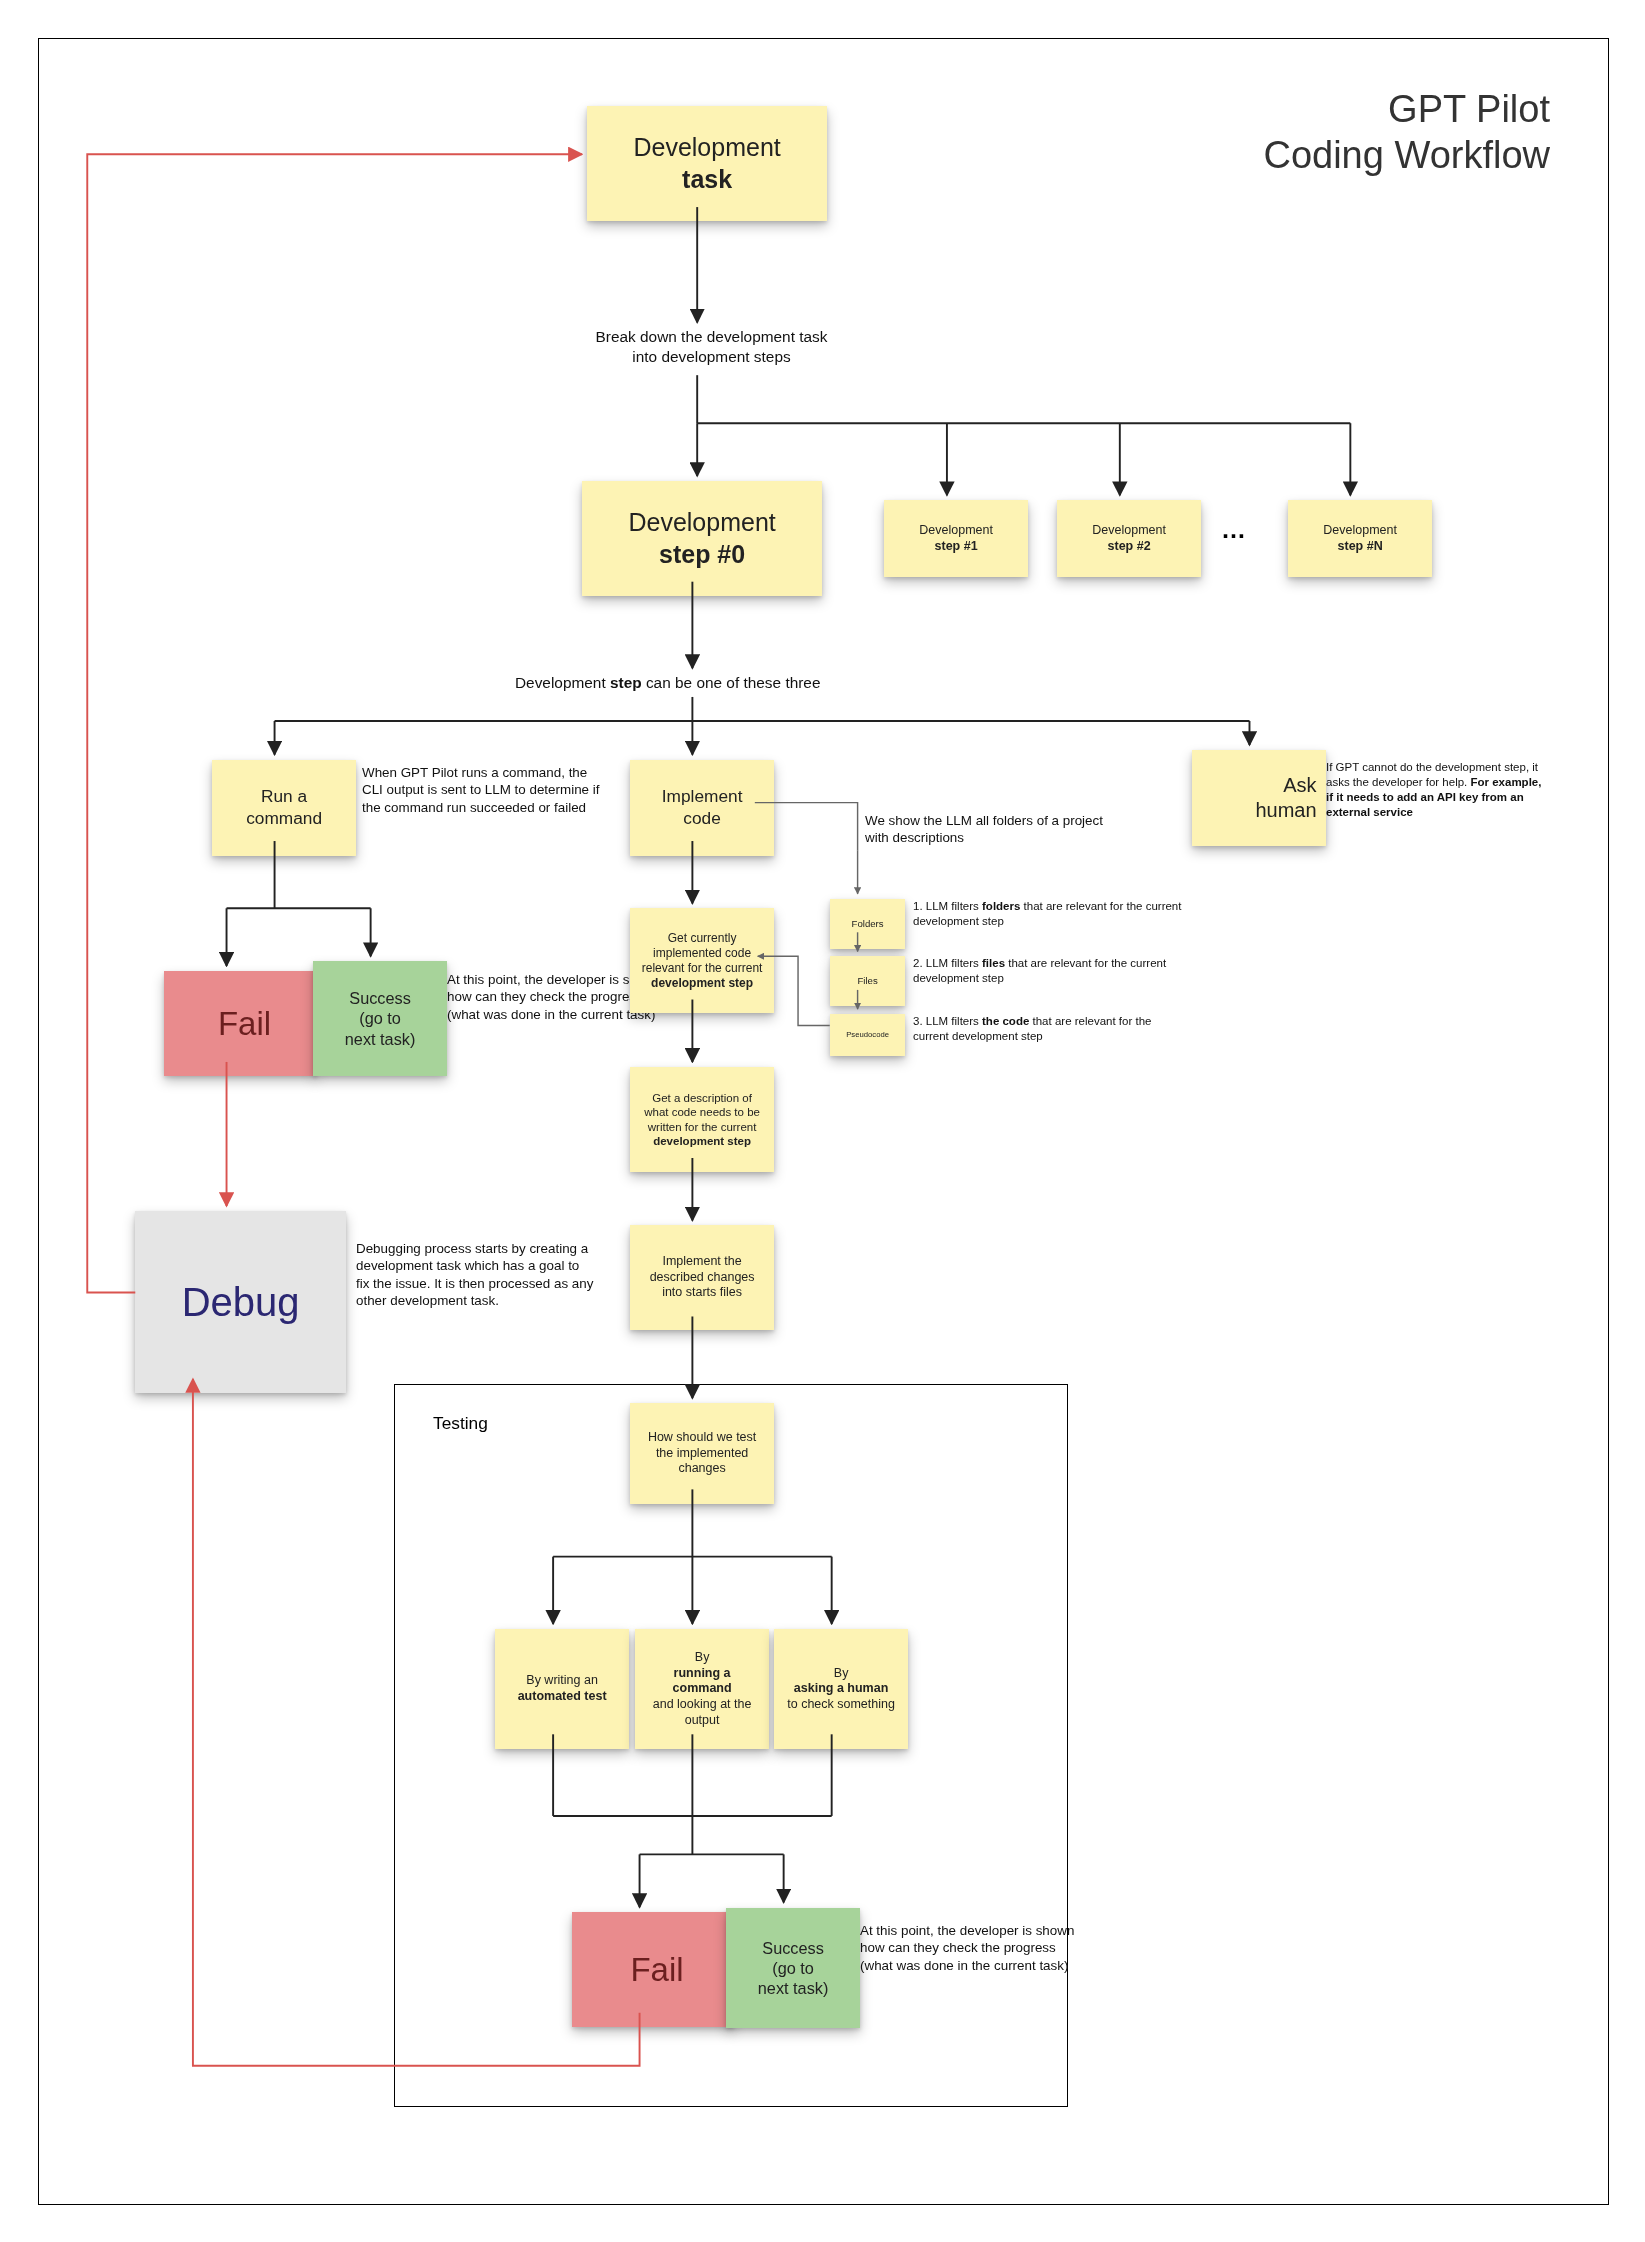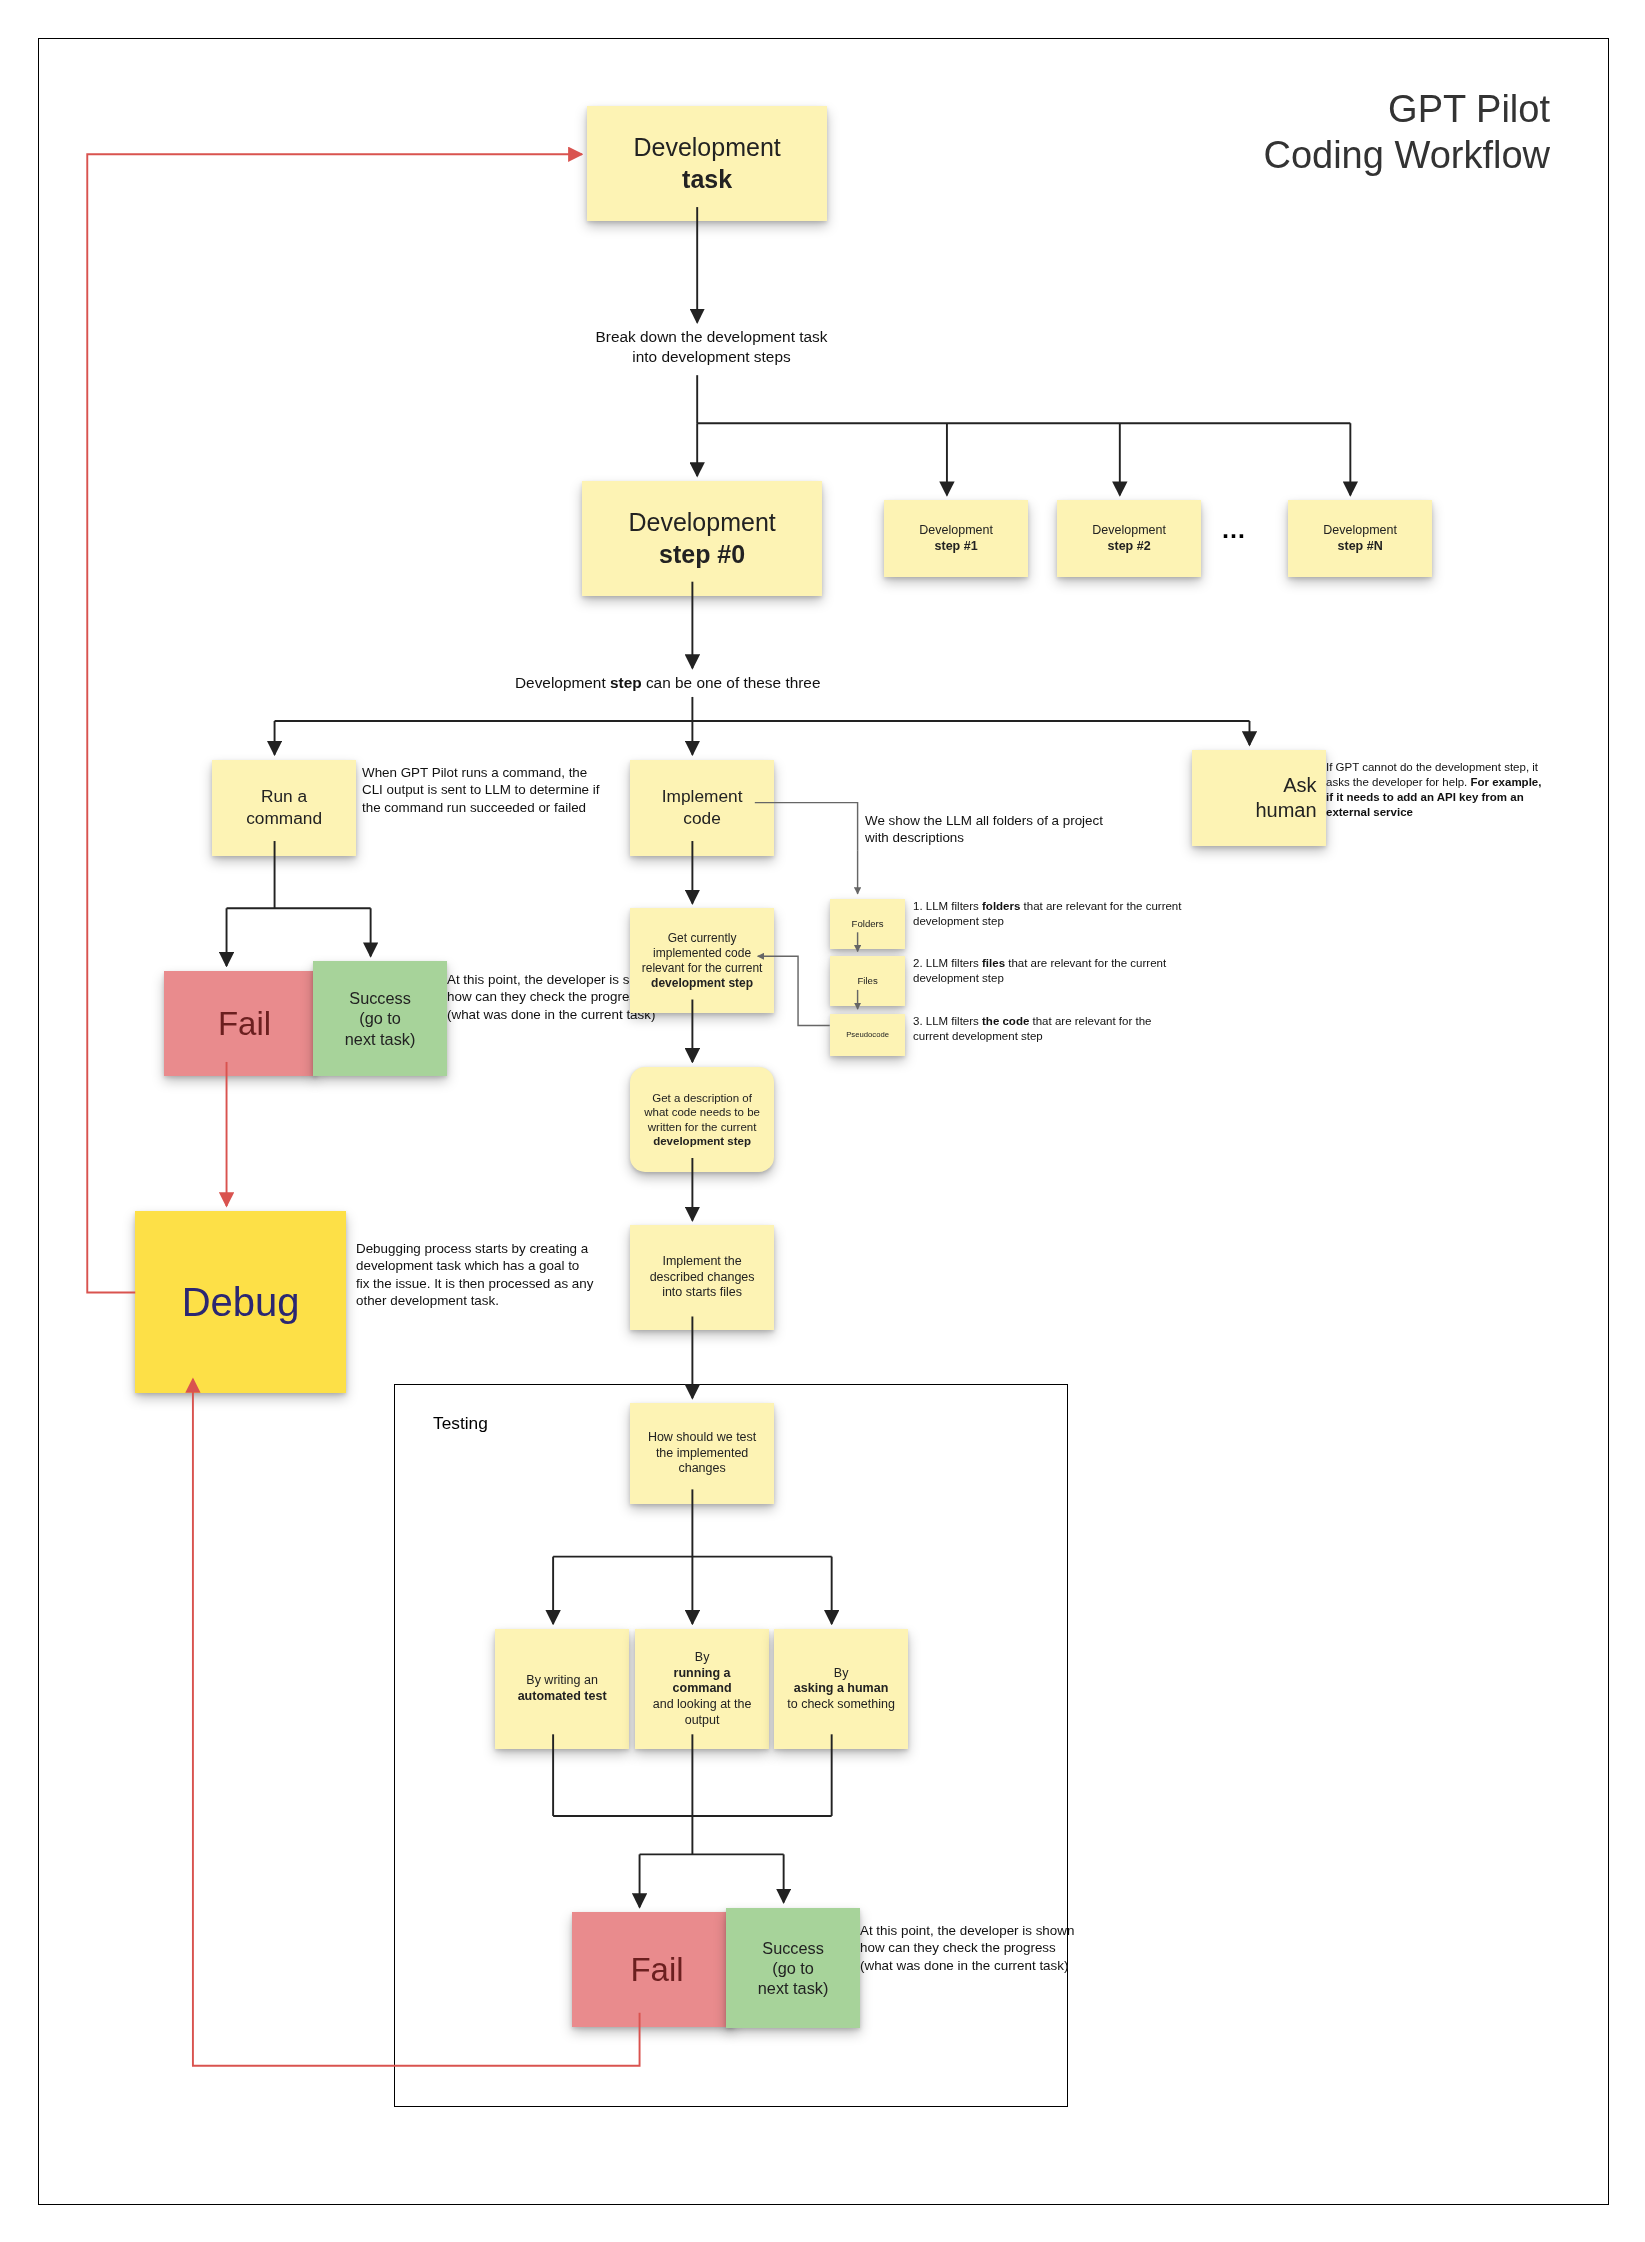--- a/index.html
+++ b/index.html
@@ -36,21 +36,21 @@
     align-items: center;
     font-size: 17.3px;
     line-height: 1.25;
     color: #222;
   }
   .note.big { font-size: 25px; }
   .note.small { font-size: 12.5px; }
   .note.tiny { font-size: 9.6px; }
   .note.red { background: #e98b8d; font-size: 33px; color: #6b1f1f; padding-left: 18px; }
   .note.green { background: #a7d39a; font-size: 16.3px; }
-  .note.blue { background: #fde047; font-size: 40px; color: #2b2772; }
+  .note.blue { background: #e5e5e5; font-size: 40px; color: #2b2772; }
   .caption {
     position: absolute;
     font-size: 15.4px;
     color: #111;
     line-height: 1.3;
   }
   .caption.small { font-size: 13.4px; }
   .caption.tiny { font-size: 11.5px; }
   .testing-box {
     position: absolute;
@@ -151,21 +151,21 @@
       <span>Files</span>
     </div>
   <div class="note tiny" style="left:791px; top:975px; width:56px; height:23px; font-size:7.7px;">
       <span>Pseudocode</span>
     </div>
   <div class="caption tiny" style="left:874px; top:860px; width:269px;">1. LLM filters <b>folders</b> that are relevant for the current  development step</div>
   <div class="caption tiny" style="left:874px; top:917px; width:269px;">2. LLM filters <b>files</b> that are relevant for the current  development step</div>
   <div class="caption tiny" style="left:874px; top:975px; width:269px;">3. LLM filters <b>the code</b> that are relevant for the current  development step</div>
 
   <div class="note tiny" style="left:591px; top:869px; width:125px; height:86px; font-size:12px;">Get currently implemented code relevant for the current <b>development step</b></div>
-  <div class="note tiny" style="left:591px; top:1028px; width:125px; height:86px; font-size:11.5px;border-radius:15px;">Get a description of what code needs to be written for the current <b>development step</b></div>
+  <div class="note tiny" style="left:591px; top:1028px; width:125px; height:86px; font-size:11.5px;">Get a description of what code needs to be written for the current <b>development step</b></div>
   <div class="note small" style="left:591px; top:1186px; width:125px; height:86px; font-size:12.5px;">Implement the described changes into starts files</div>
 
   <div class="testing-box" style="left:355px; top:1345px; width:672px; height:721px;"></div>
   <div class="testing-label" style="left:394px; top:1374px;">Testing</div>
 
   <div class="note small" style="left:591px; top:1364px; width:125px; height:82px; font-size:12.5px;">How should we test the implemented changes</div>
 
   <div class="note small" style="left:456px; top:1590px; width:115px; height:101px; font-size:12.5px;">By writing an <b>automated test</b></div>
   <div class="note small" style="left:596px; top:1590px; width:115px; height:101px; font-size:12.5px;">By <b>running a command</b> and looking at the output</div>
   <div class="note small" style="left:735px; top:1590px; width:115px; height:101px; font-size:12.5px;">By <b>asking a human</b> to check something</div>

